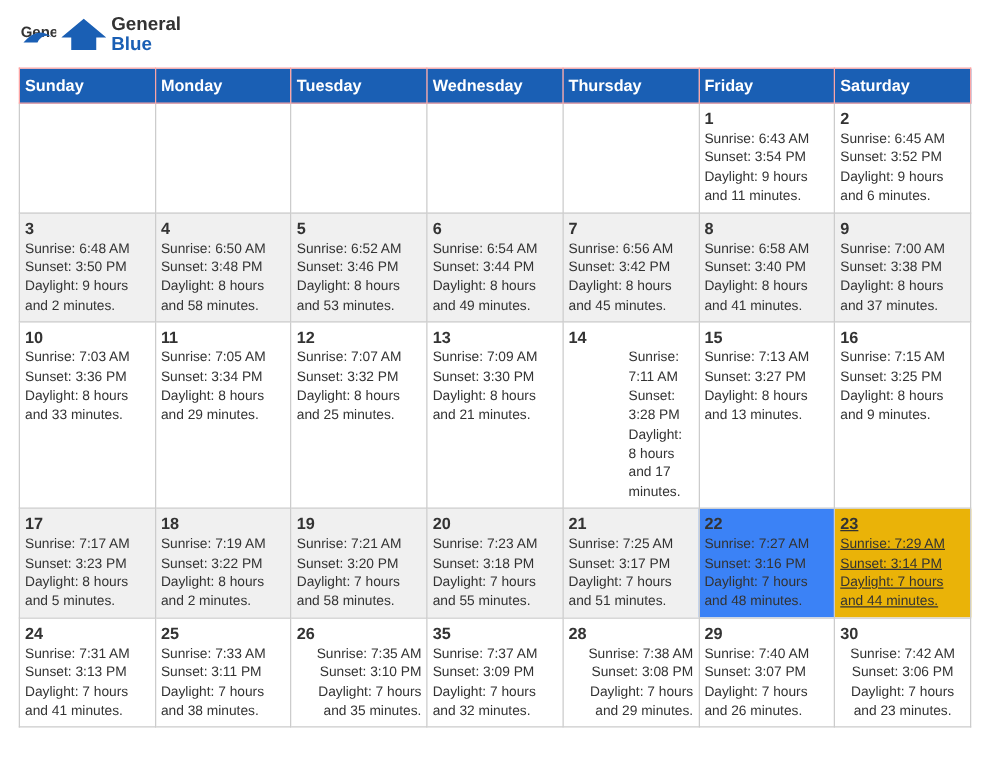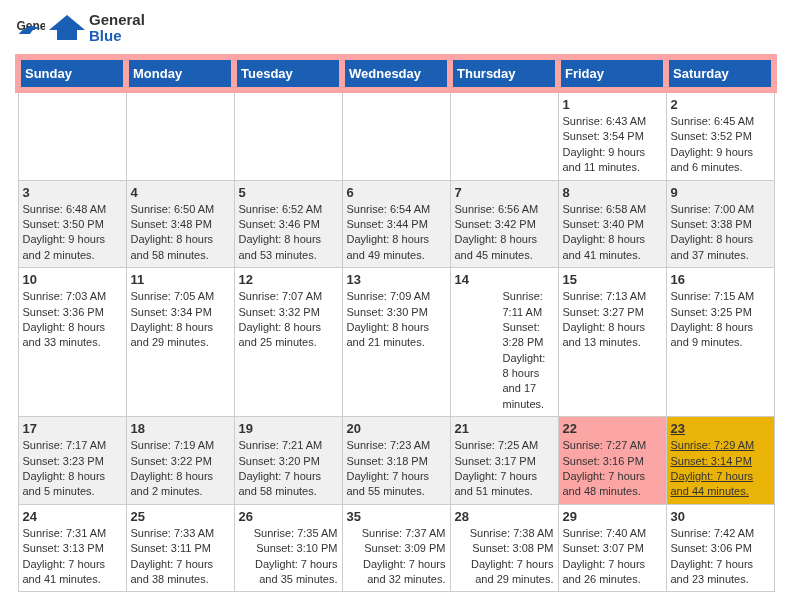--- a/index.html
+++ b/index.html
@@ -5,21 +5,21 @@
     * { box-sizing: border-box; margin: 0; padding: 0; }
     body { font-family: Arial, sans-serif; background: #fff; width: 792px; min-height: 612px; }
     .page { width: 792px; padding: 10px 15px; }
     .header { display: flex; justify-content: space-between; align-items: flex-start; margin-bottom: 8px; }
     .logo { display: flex; align-items: center; }
     .logo-icon { width: 30px; height: 30px; margin-right: 4px; }
     .title-section { text-align: right; }
     .month-year { font-size: 32px; color: #333; font-weight: normal; }
     .location { font-size: 16px; color: #555; }
     .calendar { width: 100%; border-collapse: collapse; }
-    .calendar th { background: #1a5fb4; color: #fff; padding: 6px 4px; font-size: 13px; font-weight: bold; border: 6px solid #fca5a5; text-align: left; }
+    .calendar th { background: #1a5fb4; color: #fff; padding: 6px 4px; font-size: 13px; font-weight: bold; border: 1px solid #fca5a5; text-align: left; }
     .calendar td { border: 1px solid #ccc; vertical-align: top; padding: 4px; font-size: 10px; color: #333; width: calc(100%/7); min-height: 80px; background: #fff; }
     .calendar tr:nth-child(even) td { background: #f5f5f5; }
     .day-num { font-size: 13px; font-weight: bold; display: block; margin-bottom: 2px; }
     .day-info { font-size: 11px; line-height: 1.4; color: #333; }
     .empty { background: #fff !important; }
     .calendar tr:nth-child(even) .empty { background: #f5f5f5 !important; }
   </style>
 </head>
 <body>
 
@@ -192,21 +192,21 @@
             <div class="day-info" style="white-space: pre-line;">Sunrise: 7:23 AM
 Sunset: 3:18 PM
 Daylight: 7 hours and 55 minutes.</div>
           </td>
           <td style="background: rgb(240, 240, 240);">
             <span class="day-num">21</span>
             <div class="day-info" style="white-space: pre-line;">Sunrise: 7:25 AM
 Sunset: 3:17 PM
 Daylight: 7 hours and 51 minutes.</div>
           </td>
-          <td style="background: #fca5a5;">
+          <td style="background: #3b82f6;">
             <span class="day-num">22</span>
             <div class="day-info" style="white-space: pre-line;">Sunrise: 7:27 AM
 Sunset: 3:16 PM
 Daylight: 7 hours and 48 minutes.</div>
           </td>
           <td style="background: #eab308; text-decoration: underline;">
             <span class="day-num">23</span>
             <div class="day-info" style="white-space: pre-line;">Sunrise: 7:29 AM
 Sunset: 3:14 PM
 Daylight: 7 hours and 44 minutes.</div>
@@ -226,38 +226,38 @@
 Daylight: 7 hours and 38 minutes.</div>
           </td>
           <td>
             <span class="day-num">26</span>
             <div class="day-info" style="white-space: pre-line; text-align: right;">Sunrise: 7:35 AM
 Sunset: 3:10 PM
 Daylight: 7 hours and 35 minutes.</div>
           </td>
           <td>
             <span class="day-num">35</span>
-            <div class="day-info" style="white-space: pre-line; text-align: right;">Sunrise: 7:37 AM
+            <div class="day-info" style="white-space: pre-line;">Sunrise: 7:37 AM
 Sunset: 3:09 PM
 Daylight: 7 hours and 32 minutes.</div>
           </td>
           <td>
             <span class="day-num">28</span>
             <div class="day-info" style="white-space: pre-line; text-align: right;">Sunrise: 7:38 AM
 Sunset: 3:08 PM
 Daylight: 7 hours and 29 minutes.</div>
           </td>
           <td>
             <span class="day-num">29</span>
             <div class="day-info" style="white-space: pre-line;">Sunrise: 7:40 AM
 Sunset: 3:07 PM
 Daylight: 7 hours and 26 minutes.</div>
           </td>
           <td>
             <span class="day-num">30</span>
-            <div class="day-info" style="white-space: pre-line;">Sunrise: 7:42 AM
+            <div class="day-info" style="white-space: pre-line; text-align: center;">Sunrise: 7:42 AM
 Sunset: 3:06 PM
 Daylight: 7 hours and 23 minutes.</div>
           </td>
         </tr>
       </tbody>
   </table>
 </div>
 
 </body></html>

